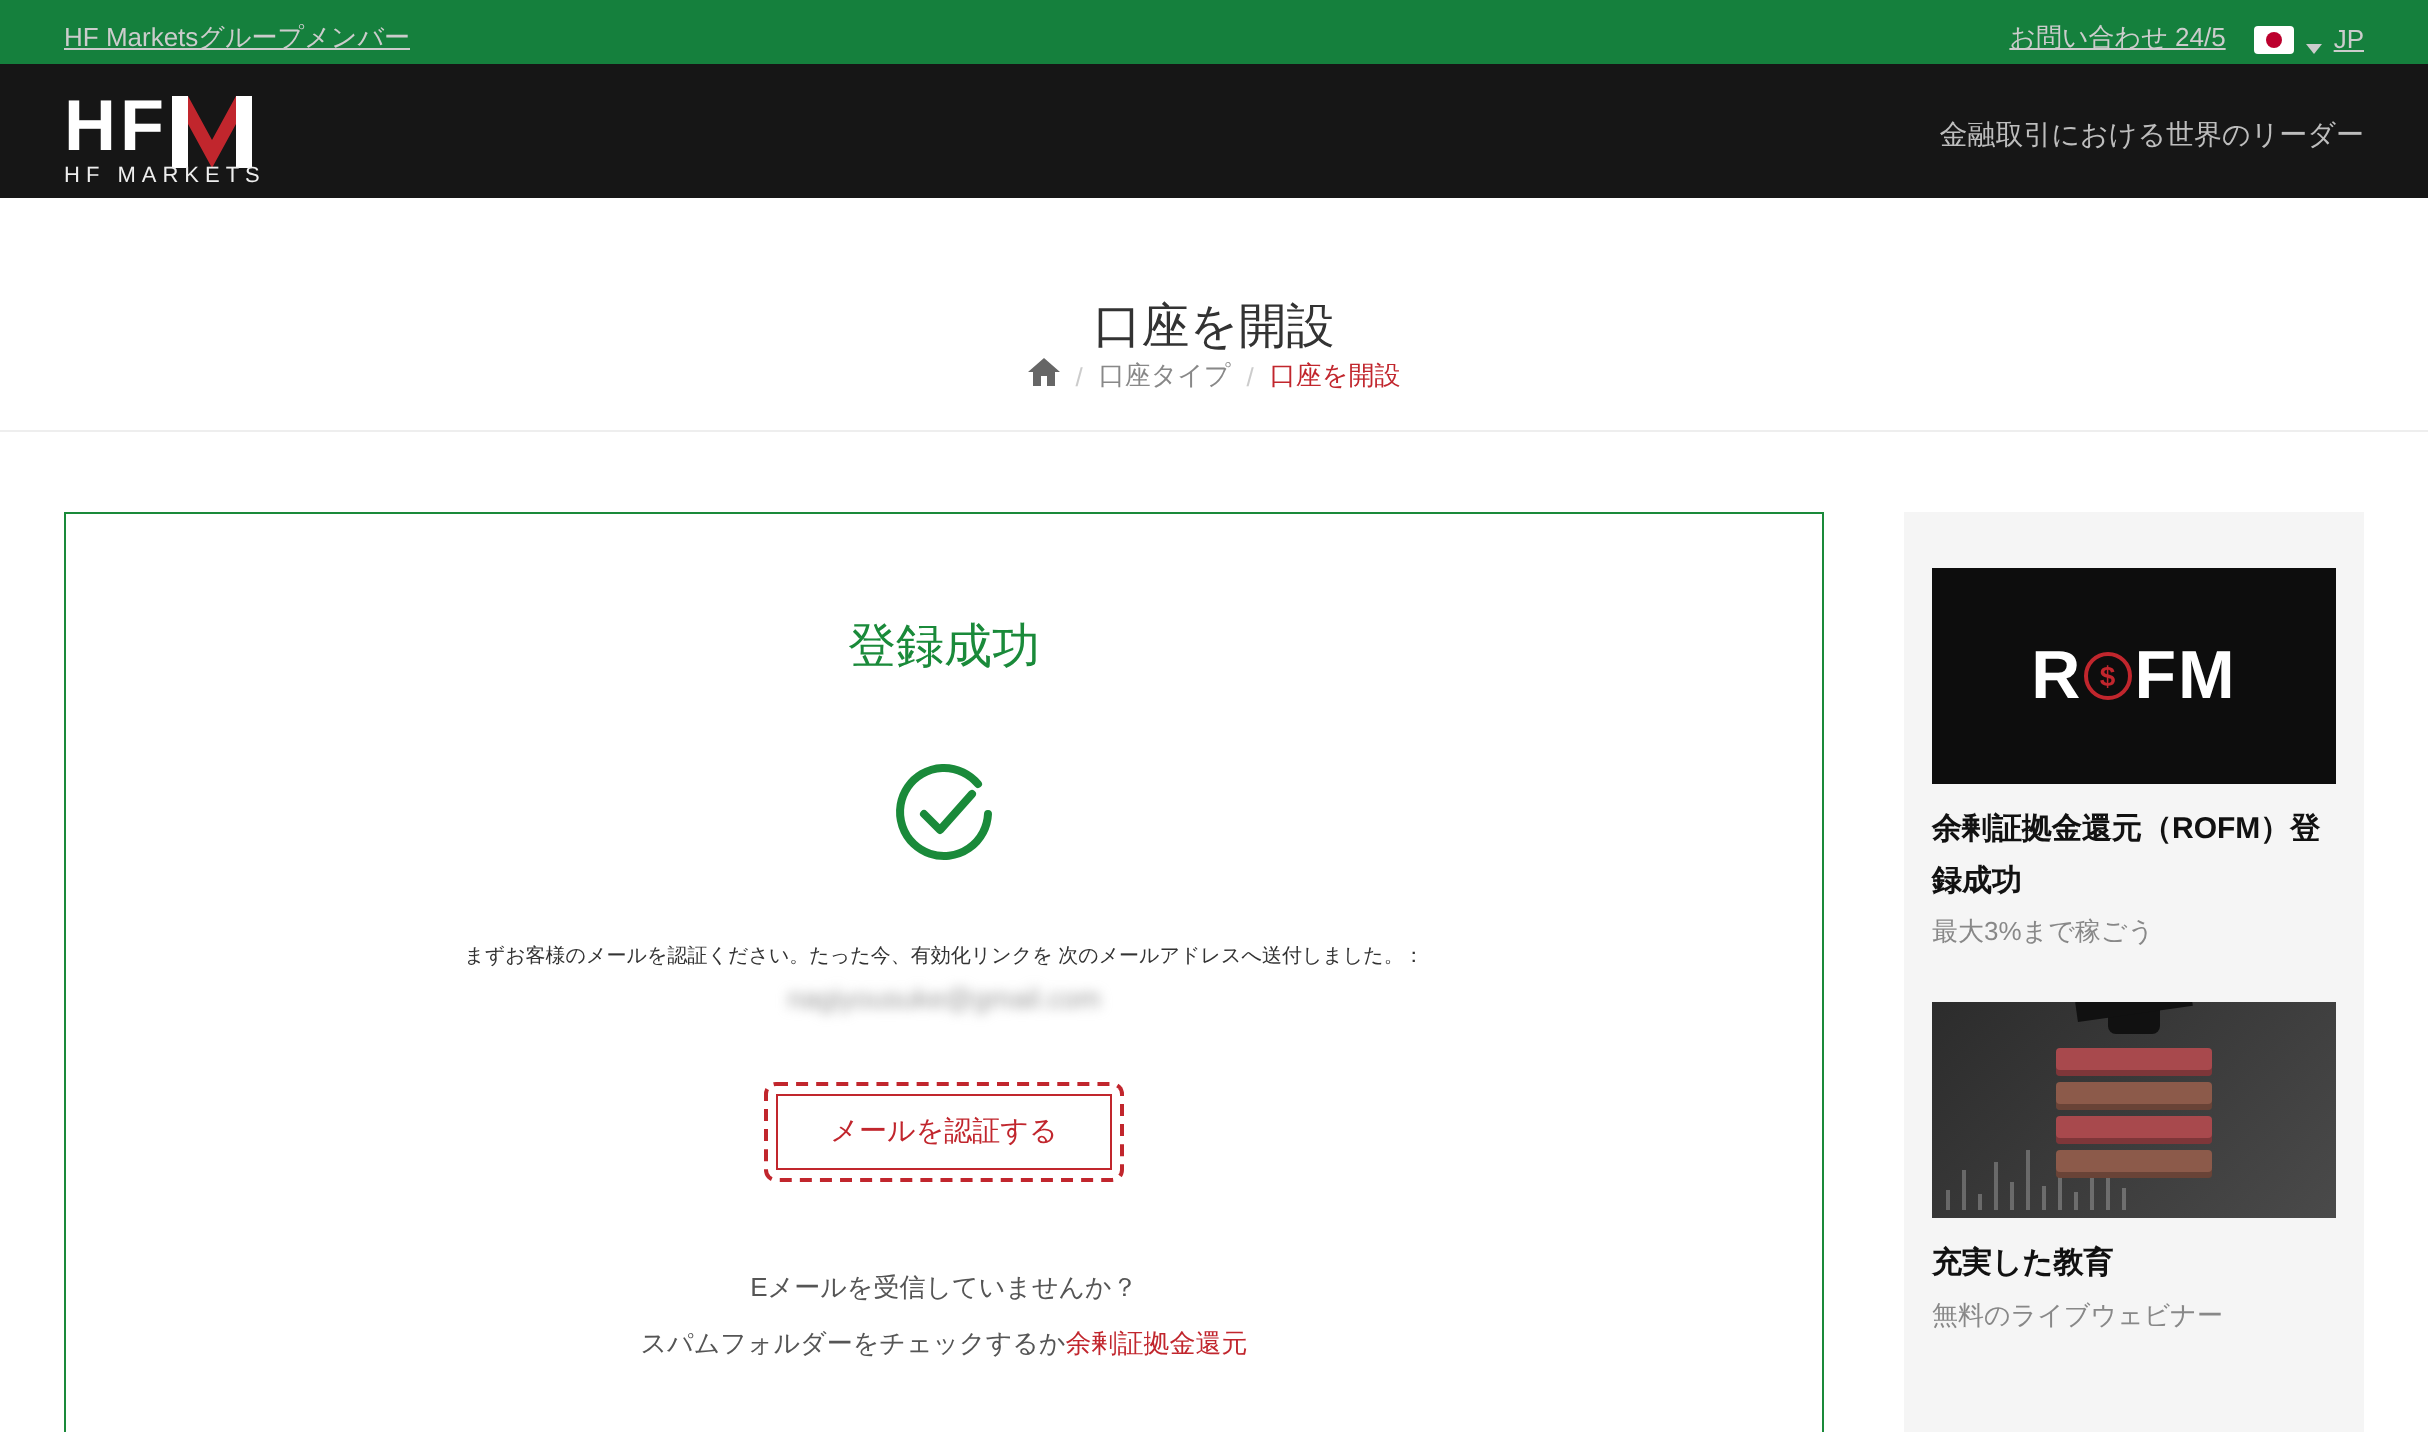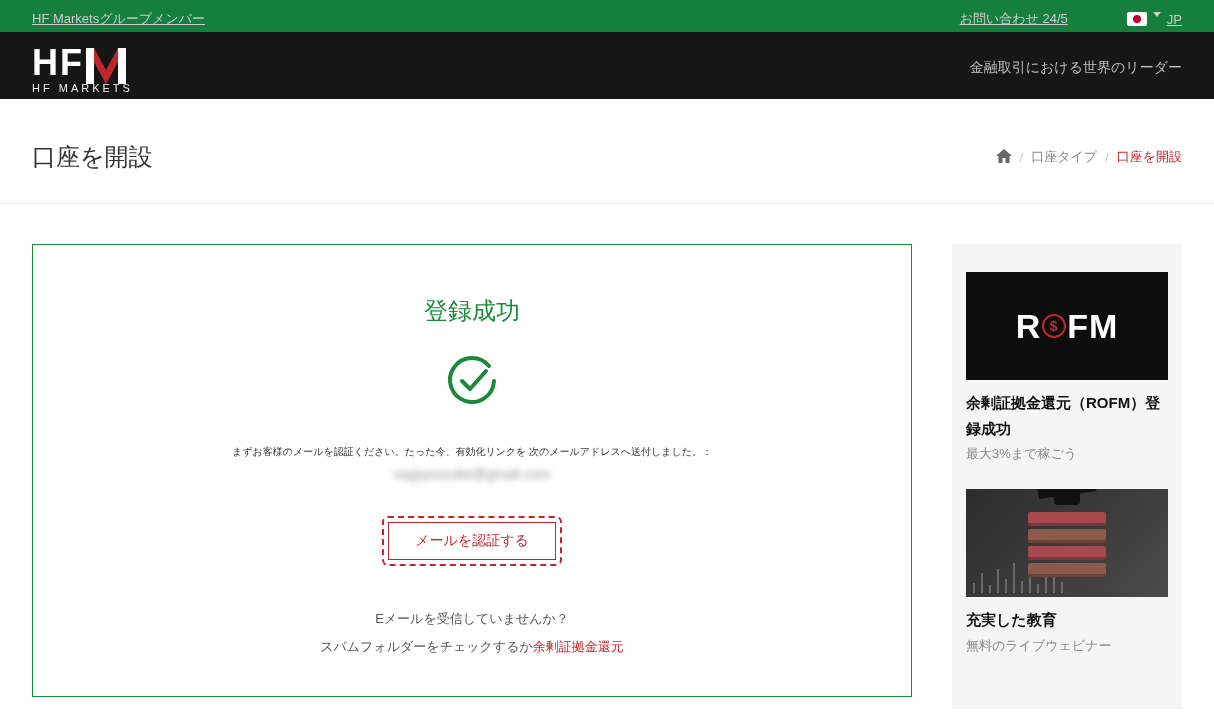--- a/index.html
+++ b/index.html
@@ -2,50 +2,50 @@
 <html><head>
 <meta charset="utf-8">
 <style>
   * { box-sizing: border-box; margin:0; padding:0; }
   body { font-family: Arial, "Hiragino Sans", "Meiryo", sans-serif; background:#fff; color:#333; }
 
   
   .topbar { background:#15803d; color:#ccc;text-decoration:underline; }
   .topbar-inner { max-width:1190px; margin:0 auto; padding:10px 20px 4px 20px; display:flex; justify-content:space-between; align-items:center; font-size:13px; }
   .topbar-right { display:flex; align-items:center; gap:14px; }
-  .lang-selector { display:flex; align-items:flex-start; gap:6px; cursor:pointer;margin-left:45px; }
+  .lang-selector { display:flex; align-items:flex-end; gap:6px; cursor:pointer; }
   .jp-flag { width:20px; height:14px; background:#fff; border-radius:2px; position:relative; overflow:hidden; display:inline-block; }
   .jp-flag::after { content:""; position:absolute; width:8px; height:8px; background:#bc002d; border-radius:50%; top:3px; left:6px; }
   .chev-down { display:inline-block; width:0; height:0; border-left:4px solid transparent; border-right:4px solid transparent; border-top:5px solid #ccc; }
   .navbar { background:#161616; }
   .navbar-inner { max-width:1190px; margin:0 auto; padding:10px 20px 5px 20px; display:flex; justify-content:space-between; align-items:center; }
   .logo { color:#fff; }
   .logo-main { display:flex; align-items:flex-end; }
   .logo-main span.h { font-size:36px; font-weight:700; letter-spacing:2px; font-family: Arial, sans-serif; }
   .logo-main svg { display:block; margin-left:2px; }
   .logo-sub { font-size:11px; letter-spacing:3px; color:#eee; margin-top:-2px; }
   .tagline { color:#bdbdbd; font-size:14px; }
 
   
   .crumb-row { border-bottom:1px solid #eee; }
-  .crumb-inner { max-width:1190px; margin:12px auto; padding:30px 20px 18px 20px; display:flex; justify-content:space-between; align-items:center; }
+  .crumb-inner { max-width:1190px; margin:0 auto; padding:48px 20px 18px 20px; display:flex; justify-content:space-between; align-items:center;flex-direction:column; }
   .page-title { font-size:24px; color:#333; font-weight:400; }
   .breadcrumb { font-size:13px; color:#888; display:flex; align-items:center; gap:8px; }
   .breadcrumb a { color:#888; text-decoration:none; }
   .breadcrumb .active { color:#c1262d; }
   .breadcrumb .sep { color:#ccc; }
   .home-icon { color:#666; font-size:15px; text-decoration:none; }
 
   
   .container { max-width:1190px; margin:0 auto; padding:40px 20px; display:flex; gap:40px; align-items:flex-start; }
   .main-col { flex:1; }
   .side-col { width:230px; background:#f5f5f5; padding:28px 14px; }
 
   .success-box { border:1px solid #1a8a3a; padding:50px 40px 40px 40px; text-align:center; min-height:420px; }
-  .success-title { color:#1a8a3a; font-size:24px; font-weight:400; margin-bottom:26px; }
+  .success-title { color:#1a8a3a; font-size:24px; font-weight:400; margin-bottom:40px; }
   .check-circle { width:56px; height:56px; margin:0 auto 36px auto; }
   .msg-text { font-size:10px; color:#333; margin-bottom:6px; }
   .blurred-email { color:#999; font-size:14px; filter: blur(3px); margin-bottom:34px; display:inline-block; }
   .dashed-wrap { display:inline-block; border:2px dashed #c1262d; border-radius:6px; padding:4px; margin-bottom:44px; }
   .verify-btn { display:inline-block; border:1px solid #c1262d; color:#c1262d; background:#fff; padding:9px 26px; font-size:14px; cursor:pointer; }
   .small-q { font-size:13px; color:#555; margin-bottom:10px; }
   .small-hint { font-size:13px; color:#555; }
   .resend-link { color:#c1262d; text-decoration:none; }
 
   

